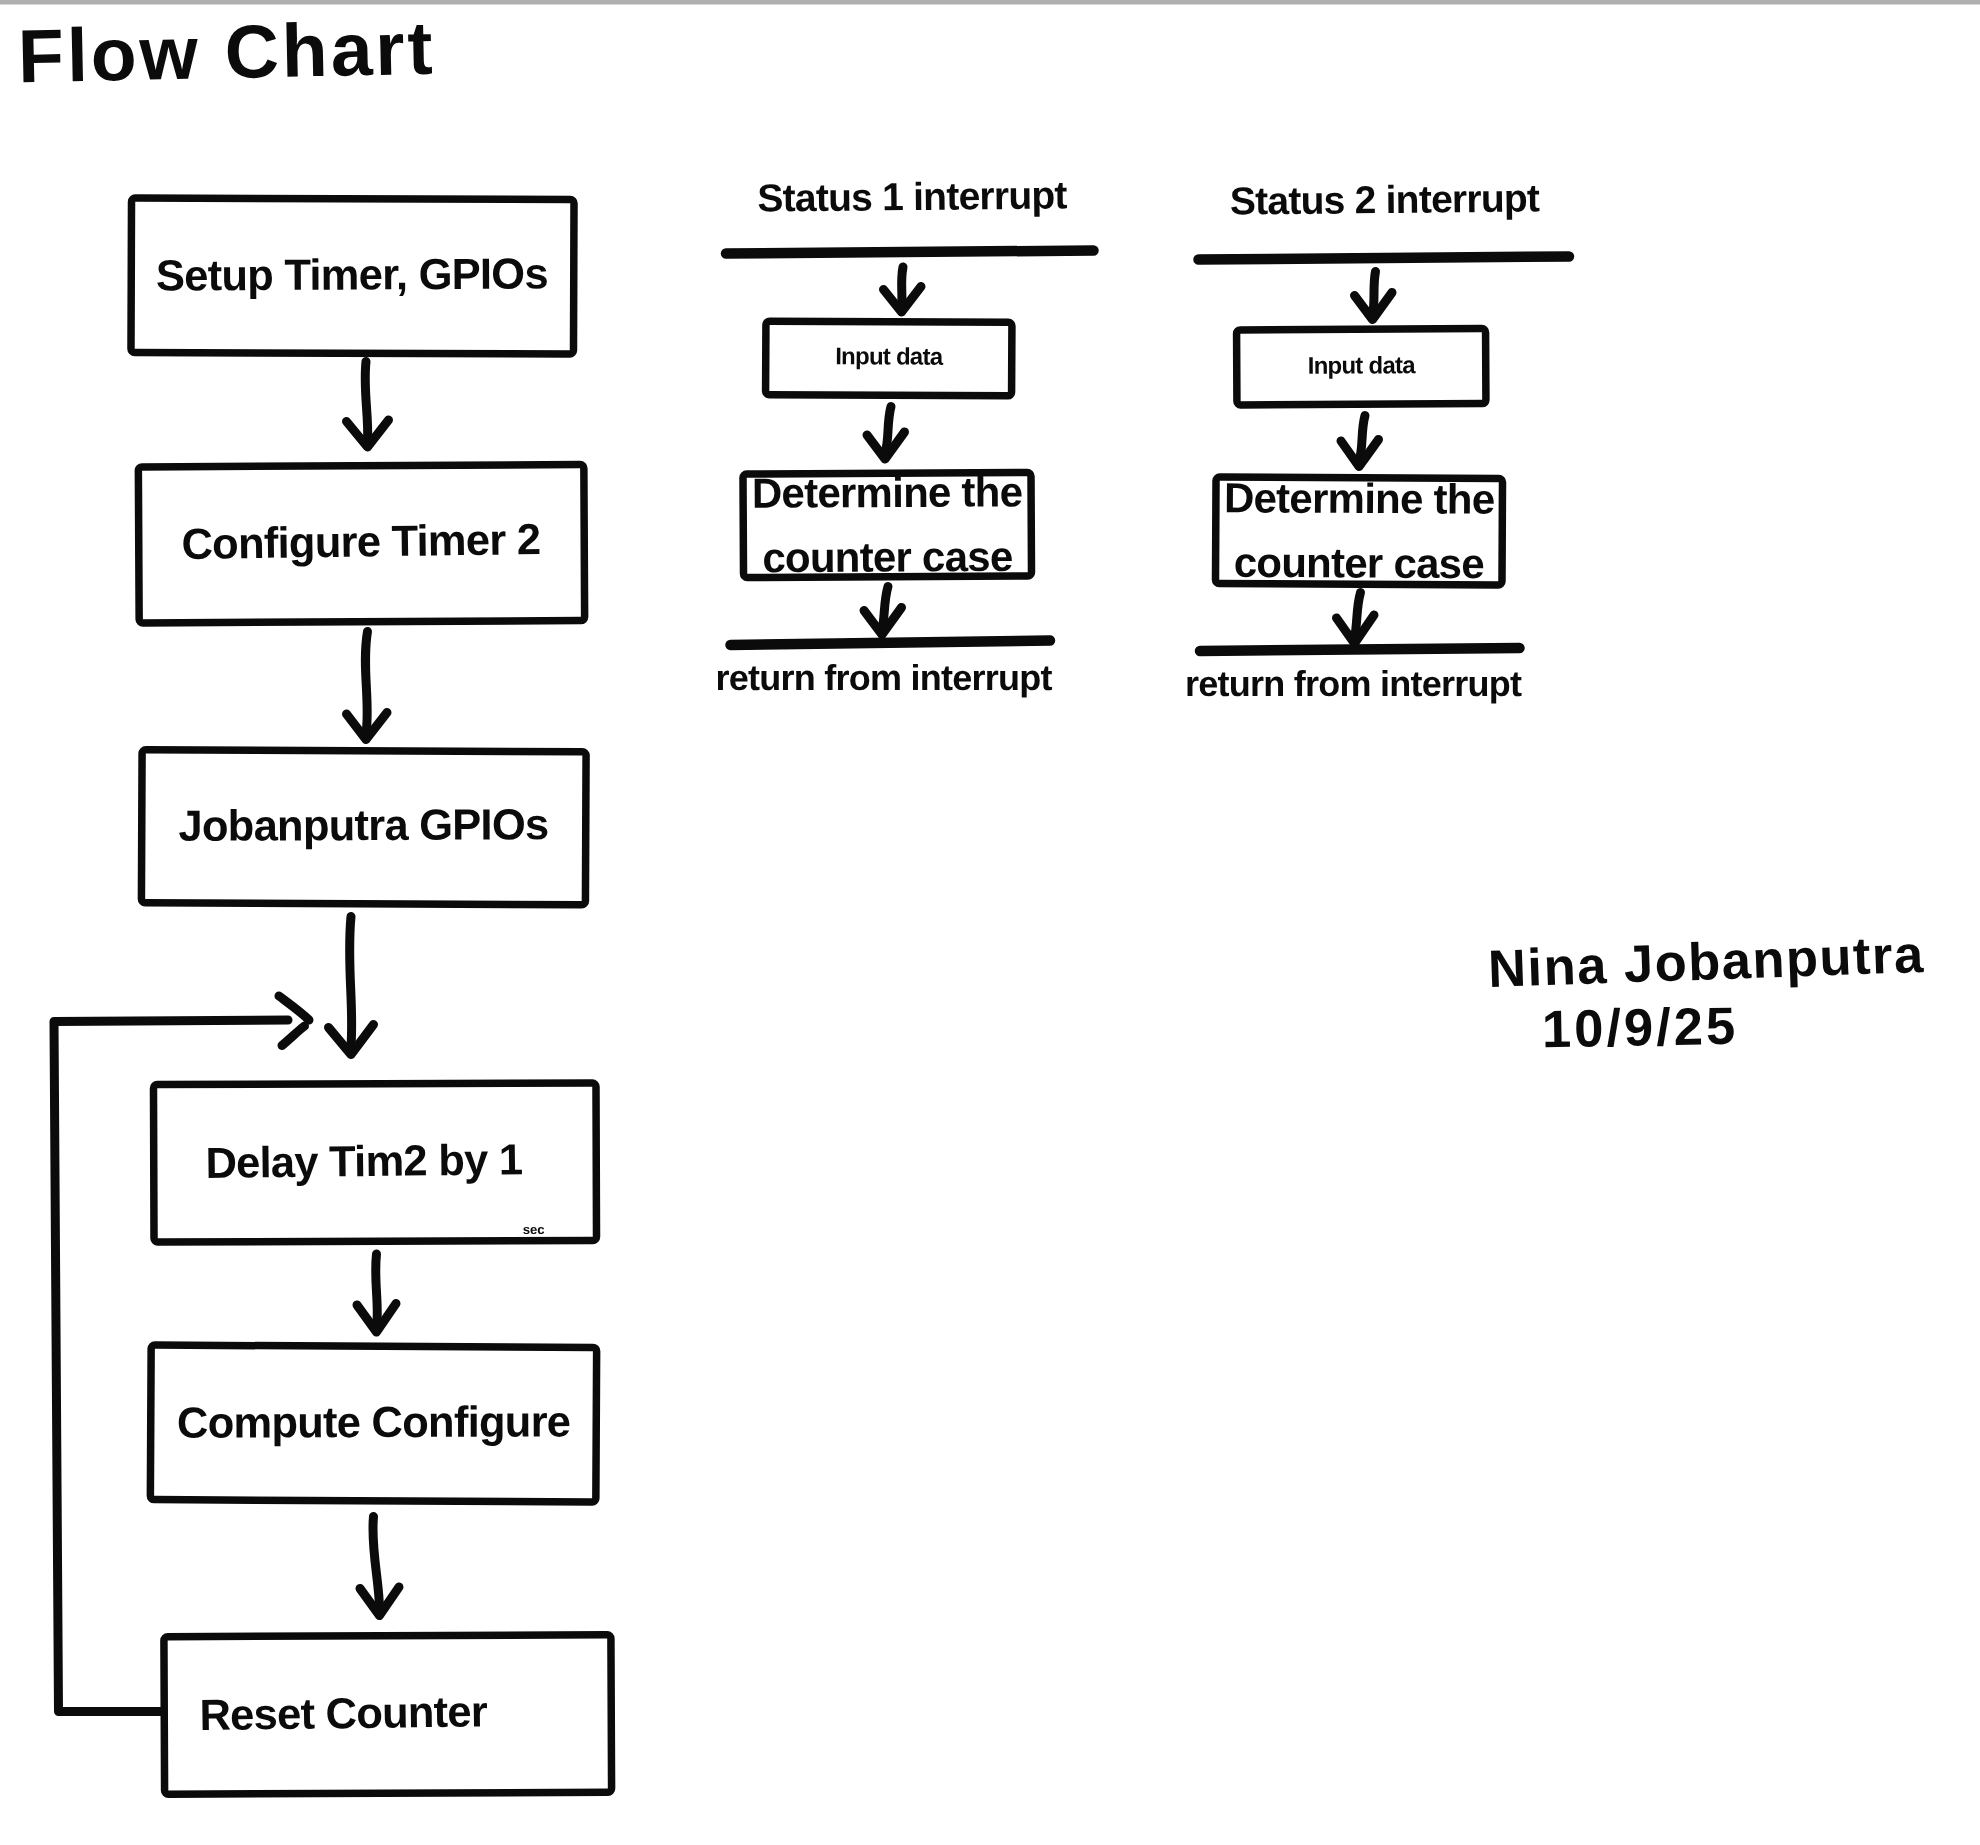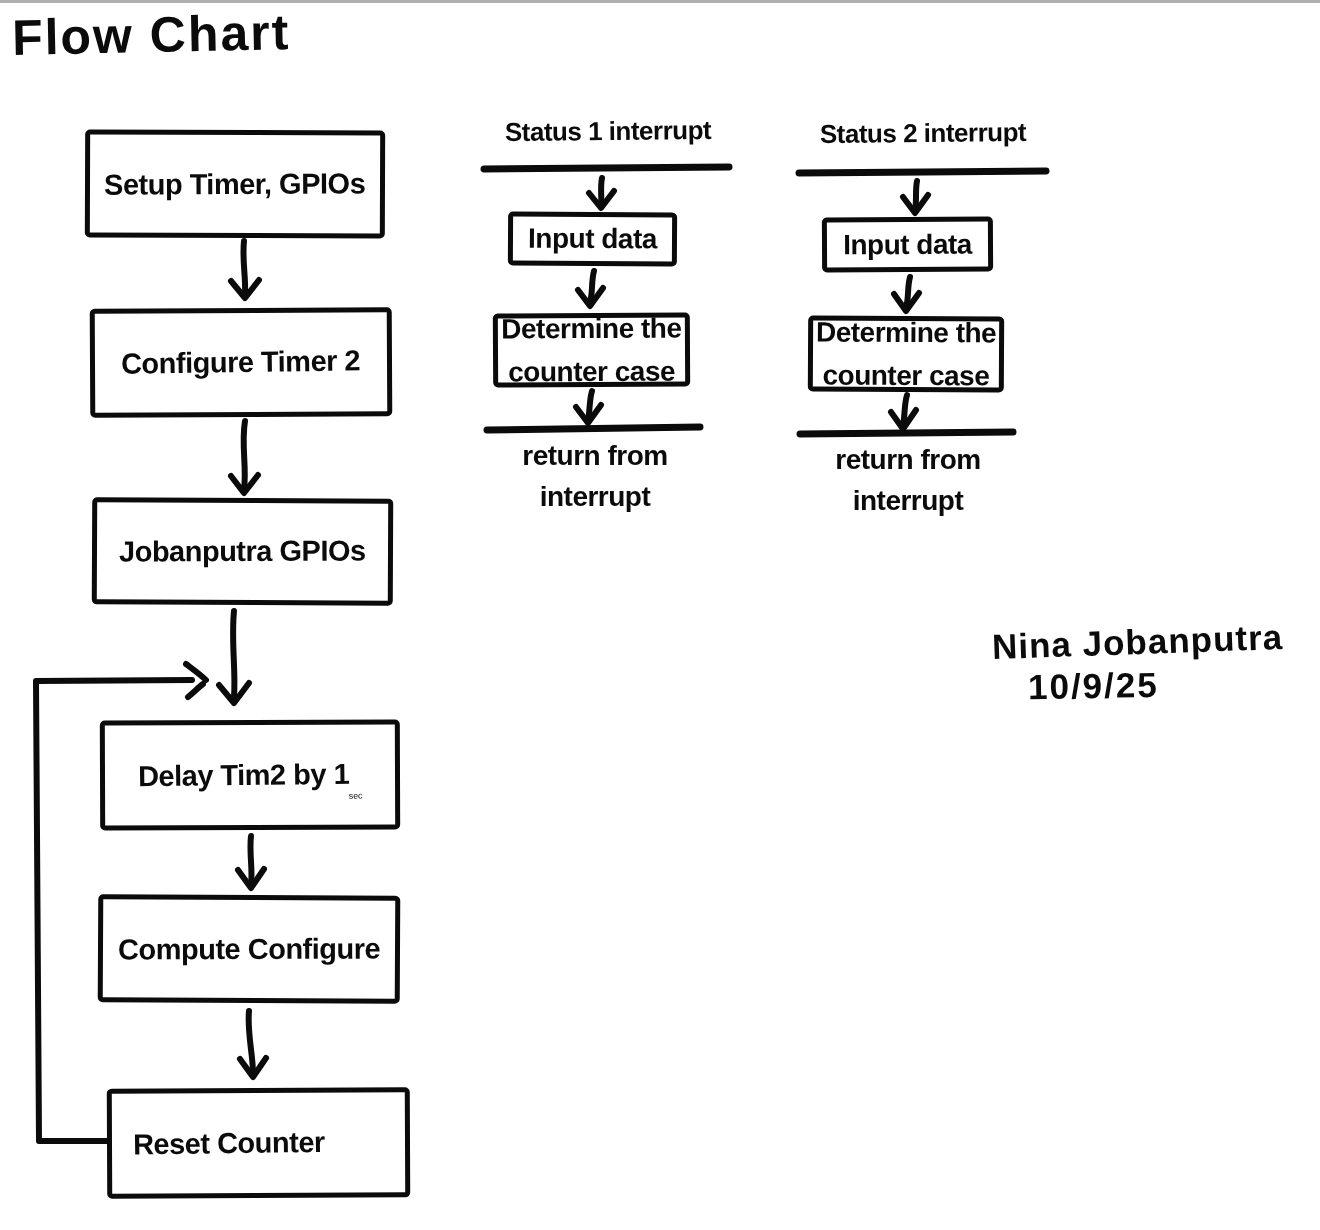--- a/index.html
+++ b/index.html
@@ -65,46 +65,45 @@
     font-weight: 700;
     white-space: nowrap;
   }
   .main-box .label {
     font-size: 29px;
     letter-spacing: -0.5px;
     transform: rotate(-0.5deg);
   }
   .sub {
     font-size: 0.55em;
-    font-weight: 400;
+    font-weight: 700;
     align-self: flex-end;
-    margin-bottom: 24px;
+    margin-bottom: 0;
   }
   .small-box .label {
-    font-size: 28px;
+    font-size: 16px;
     letter-spacing: -0.5px;
   }
   .det-box .label {
     font-size: 28px;
     letter-spacing: -0.5px;
     white-space: normal;
     line-height: 1.55;
   }
   .int-title {
     position: absolute;
     text-align: center;
     font-size: 26px;
     letter-spacing: -0.5px;
     white-space: nowrap;
     transform: rotate(-0.6deg);
   }
   .return-label {
     position: absolute;
-    text-align: center;
-    font-size: 28px;
+    font-size: 24px;
     line-height: 1.45;
     letter-spacing: -0.5px;
   }
   .sig-name {
     position: absolute;
     left: 992px; top: 622px;
     font-size: 35px;
     white-space: nowrap;
     transform: rotate(-2deg);
     letter-spacing: 1px;

